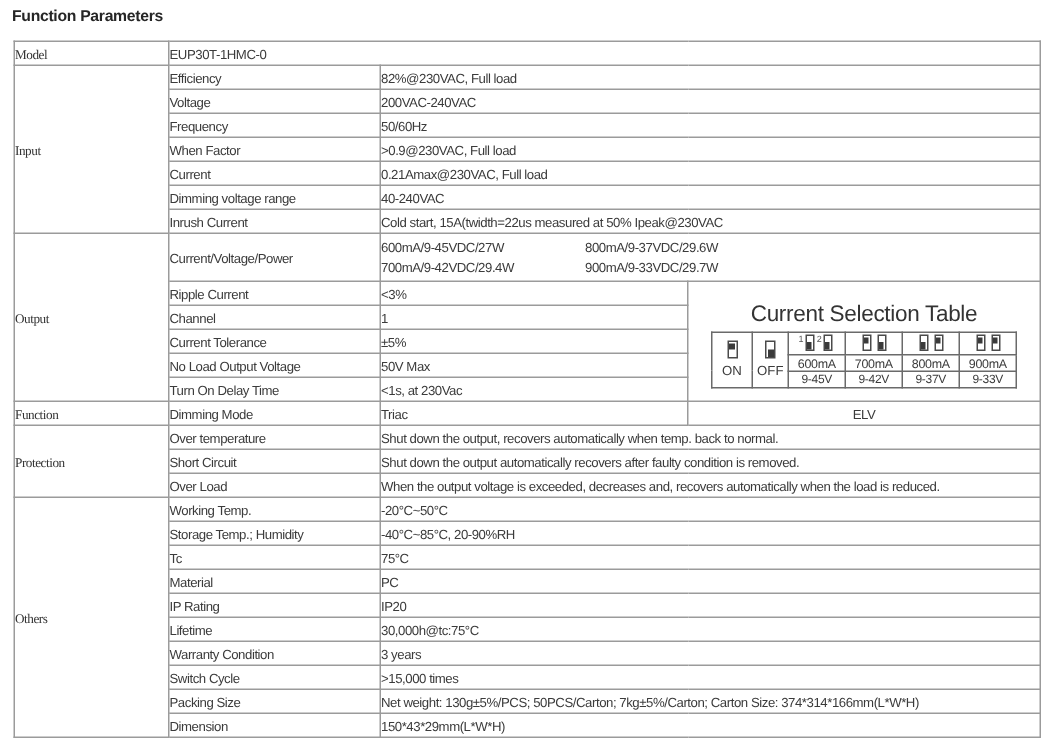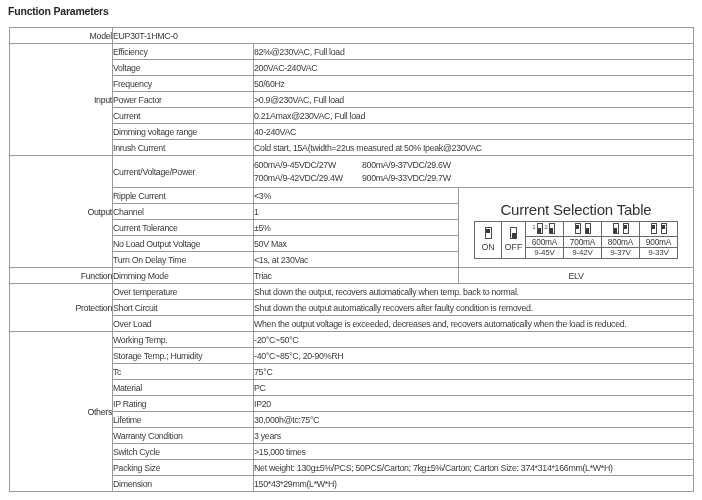--- a/index.html
+++ b/index.html
@@ -3,25 +3,25 @@
 <meta charset="utf-8">
 <style>
   html,body{margin:0;padding:0;background:#ffffff;}
   body{width:702px;height:500px;position:relative;font-family:"Liberation Sans",sans-serif;color:#3b3b3b;overflow:hidden;}
   .page-title{position:absolute;left:8px;top:5px;font-size:10.5px;font-weight:bold;color:#262626;letter-spacing:-0.2px;}
   table.params{position:absolute;left:9px;top:27px;width:684px;border-collapse:collapse;table-layout:fixed;border:1.6px solid #4d4d4d;}
   table.params tr{height:16px;}
   table.params tr.cvp-row{height:32px;}
   table.params td{border:1px solid #9b9b9b;font-size:8.8px;letter-spacing:-0.3px;padding:0;white-space:nowrap;vertical-align:middle;overflow:visible;}
   table.params tr.sec > td{border-top:1.4px solid #4d4d4d;}
-  td.cat{text-align:right;color:#333;}
+  td.cat{text-align:left;color:#333;font-family:Liberation Serif, serif;}
   td.param,td.val{padding-left:10px;}
   td.val-c{text-align:center;padding-left:0;}
   td.cvp{padding-left:10px;}
-  .cvp-line{display:flex;line-height:13px;}
+  .cvp-line{display:flex;line-height:13px;gap:28px;}
   .cvp-l{width:108px;display:inline-block;}
   
   td.sel-cell{vertical-align:top;padding:0;}
   .sel-title{text-align:center;font-size:15px;margin-top:4px;color:#333;letter-spacing:-0.2px;}
   table.sel{border-collapse:collapse;margin:3px auto 0;}
   table.sel td{border:1px solid #6a6a6a;text-align:center;padding:0;letter-spacing:-0.2px;}
   table.sel tr.sel-hdr{height:15px;}
   table.sel tr.sel-cur{height:11px;}
   table.sel tr.sel-volt{height:11px;}
   table.sel tr.sel-cur td{font-size:8.3px;}
@@ -62,21 +62,21 @@
     </tr>
     <tr>
       <td class="param">Voltage</td>
       <td class="val" colspan="2">200VAC-240VAC</td>
     </tr>
     <tr>
       <td class="param">Frequency</td>
       <td class="val" colspan="2">50/60Hz</td>
     </tr>
     <tr>
-      <td class="param">Power Factor</td>
+      <td class="param">When Factor</td>
       <td class="val" colspan="2">&gt;0.9@230VAC, Full load</td>
     </tr>
     <tr>
       <td class="param">Current</td>
       <td class="val" colspan="2">0.21Amax@230VAC, Full load</td>
     </tr>
     <tr>
       <td class="param">Dimming voltage range</td>
       <td class="val" colspan="2">40-240VAC</td>
     </tr>

